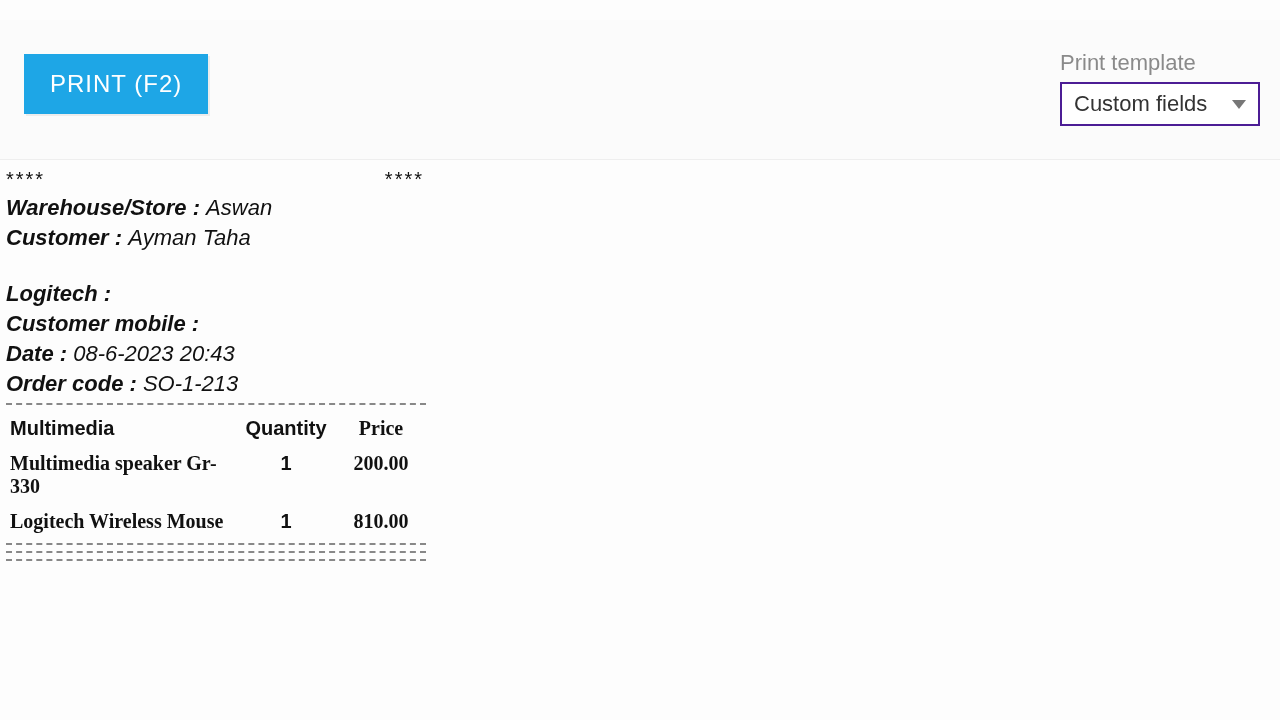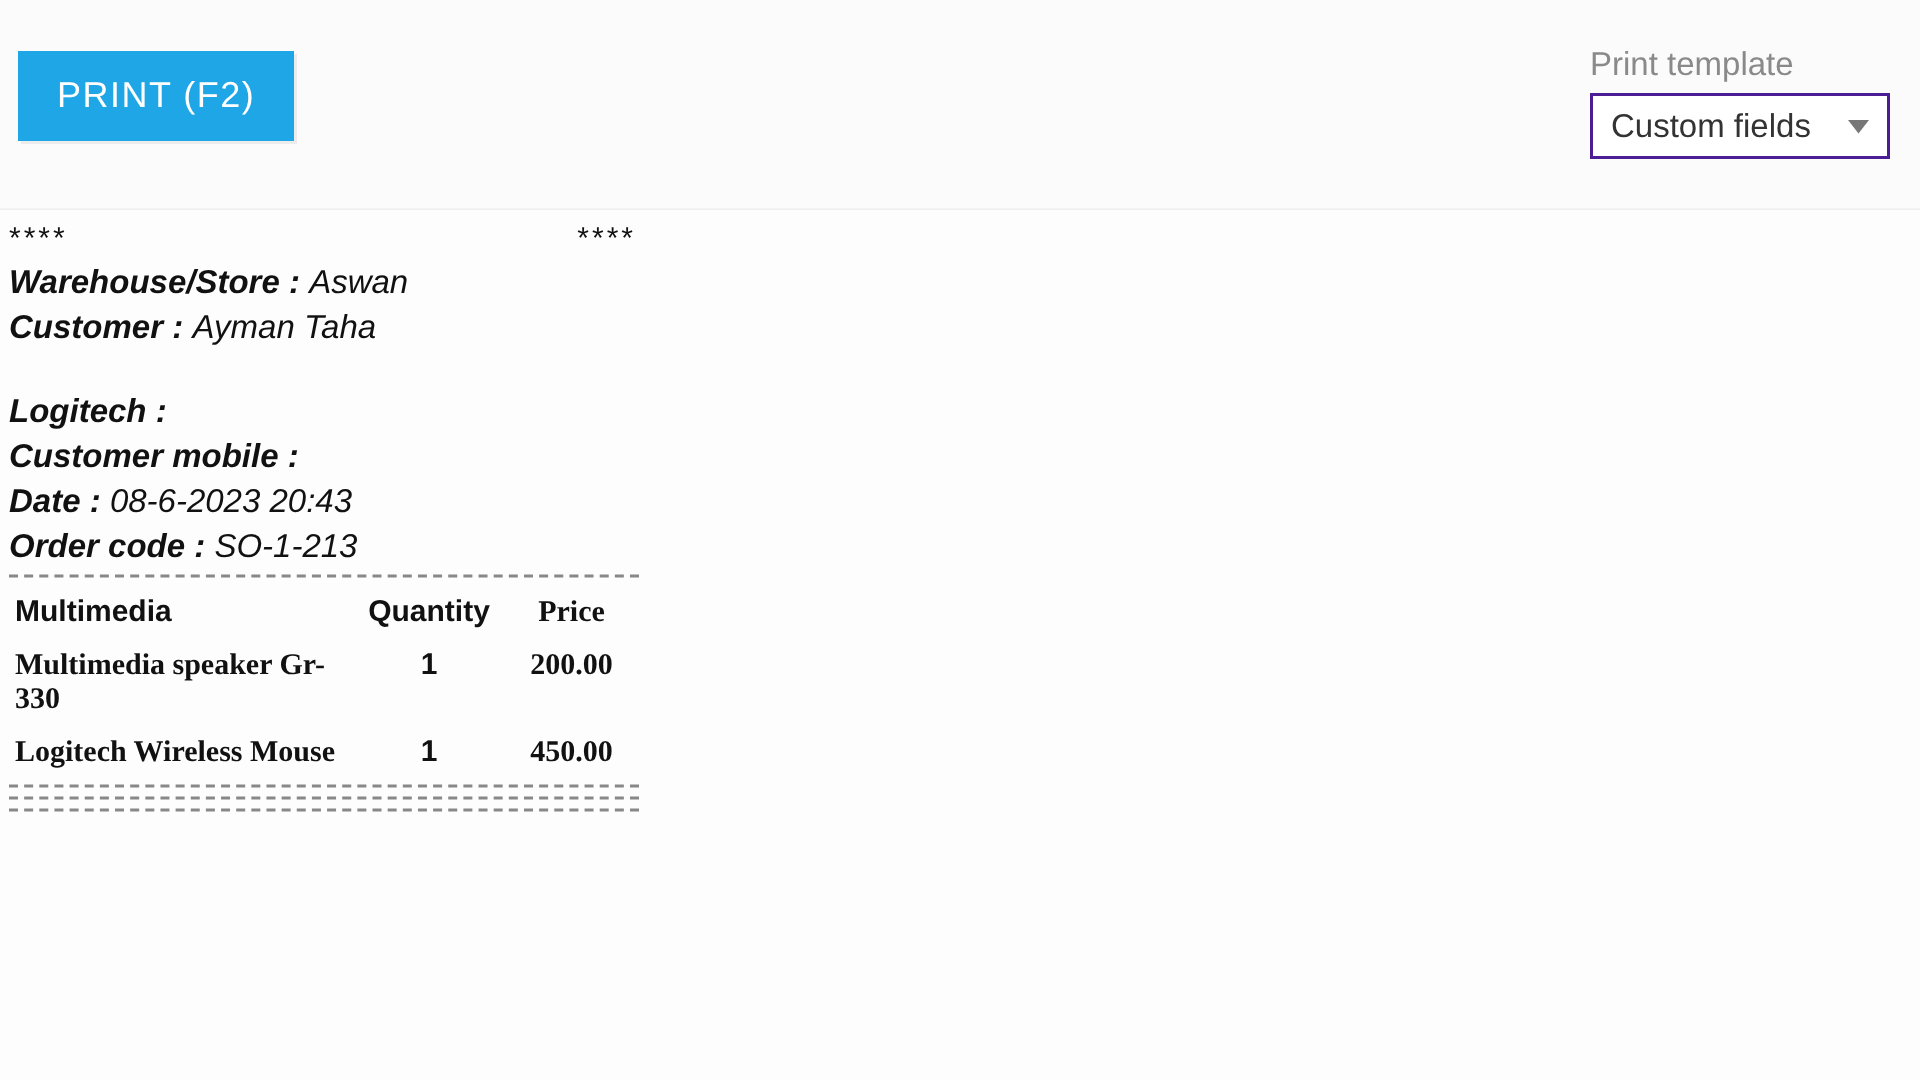--- a/index.html
+++ b/index.html
@@ -6,24 +6,25 @@
     body {
       font-family: "Segoe UI", Arial, sans-serif;
       background: #fdfdfd;
       width: 1280px;
       height: 720px;
       overflow: hidden;
     }
     .toolbar {
       display: flex;
       align-items: flex-start;
-      padding: 30px 20px 20px 12px;
+      padding: 30px 20px 20px 24px;
       background: #fbfbfb;
       border-bottom: 1px solid #eee;
       height: 140px;
+      margin-top: 20px;
     }
     .print-btn {
       background: #1ea6e6;
       color: #fff;
       border: none;
       padding: 16px 26px;
       font-size: 24px;
       letter-spacing: 1px;
       cursor: pointer;
       margin-top: 4px;
@@ -161,20 +162,20 @@
     </thead>
     <tbody>
       <tr>
         <td class="desc">Multimedia speaker Gr-330</td>
         <td class="qty">1</td>
         <td class="price">200.00</td>
       </tr>
       <tr>
         <td class="desc">Logitech Wireless Mouse</td>
         <td class="qty">1</td>
-        <td class="price">450.00</td>
+        <td class="price">810.00</td>
       </tr>
     </tbody>
   </table>
   <hr class="dashline foot-dashes">
   <hr class="dashline">
   <hr class="dashline">
 </div>
 
 </body></html>

